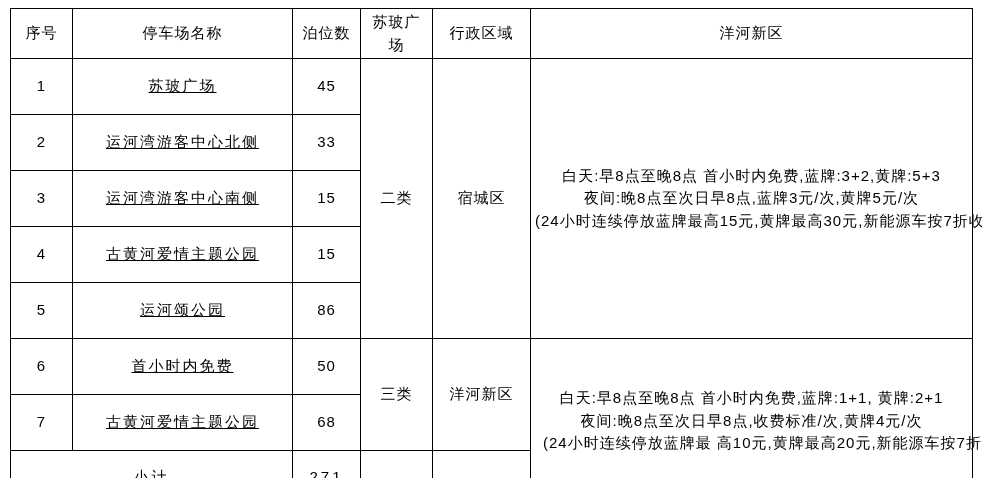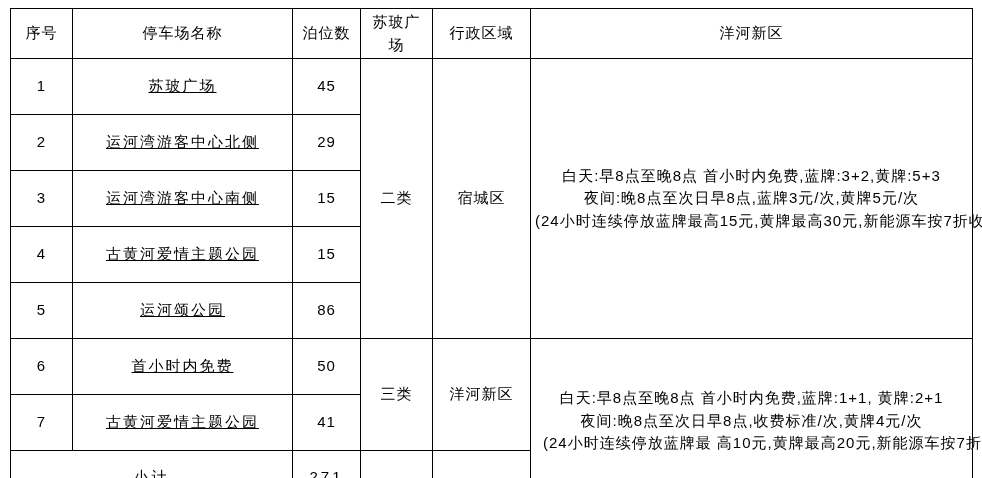--- a/index.html
+++ b/index.html
@@ -116,21 +116,21 @@
         <td class="fee-cell" rowspan="5">
           <div class="fee-line">白天:早8点至晚8点 首小时内免费,蓝牌:3+2,黄牌:5+3</div>
           <div class="fee-line">夜间:晚8点至次日早8点,蓝牌3元/次,黄牌5元/次</div>
           <div class="fee-line">(24小时连续停放蓝牌最高15元,黄牌最高30元,新能源车按7折收费)</div>
         </td>
       </tr>
 
       <tr class="row">
         <td>2</td>
         <td class="name">运河湾游客中心北侧</td>
-        <td>29</td>
+        <td>33</td>
       </tr>
 
       <tr class="row">
         <td>3</td>
         <td class="name">运河湾游客中心南侧</td>
         <td>15</td>
       </tr>
 
       <tr class="row">
         <td>4</td>
@@ -153,21 +153,21 @@
         <td class="fee-cell" rowspan="3">
           <div class="fee-line">白天:早8点至晚8点 首小时内免费,蓝牌:1+1, 黄牌:2+1</div>
           <div class="fee-line">夜间:晚8点至次日早8点,收费标准/次,黄牌4元/次</div>
           <div class="fee-line indent">(24小时连续停放蓝牌最 高10元,黄牌最高20元,新能源车按7折收费)</div>
         </td>
       </tr>
 
       <tr class="row">
         <td>7</td>
         <td class="name">古黄河爱情主题公园</td>
-        <td>41</td>
+        <td>68</td>
       </tr>
 
       <tr class="total-row">
         <td colspan="2">小计</td>
         <td>271</td>
         <td class="blank-cell"></td>
         <td class="blank-cell"></td>
       </tr>
     </tbody>
   </table>

